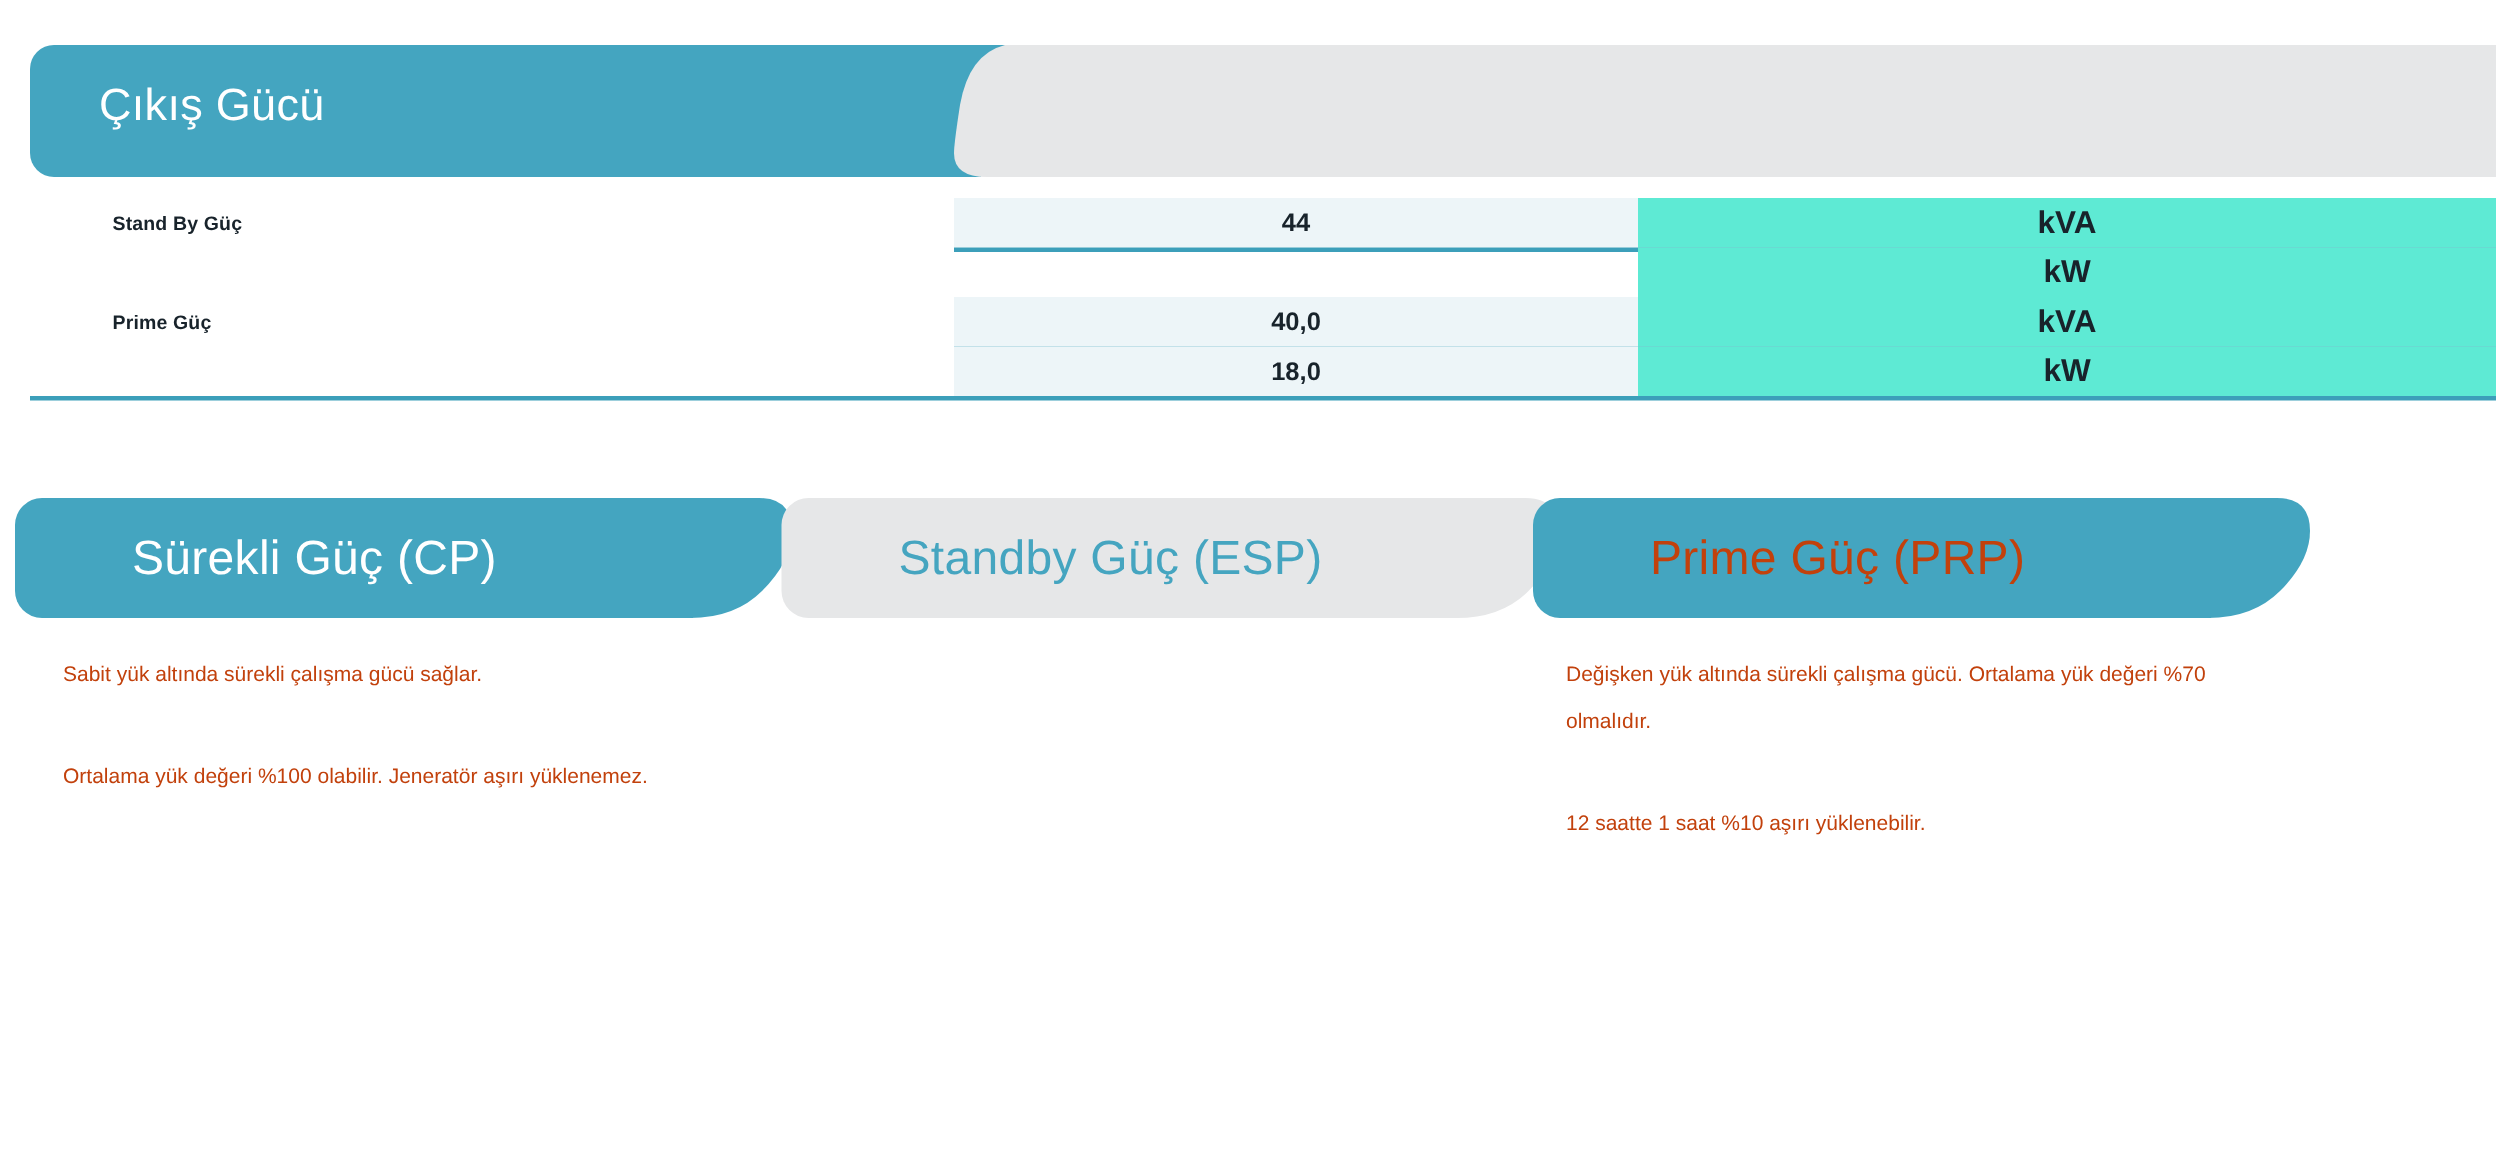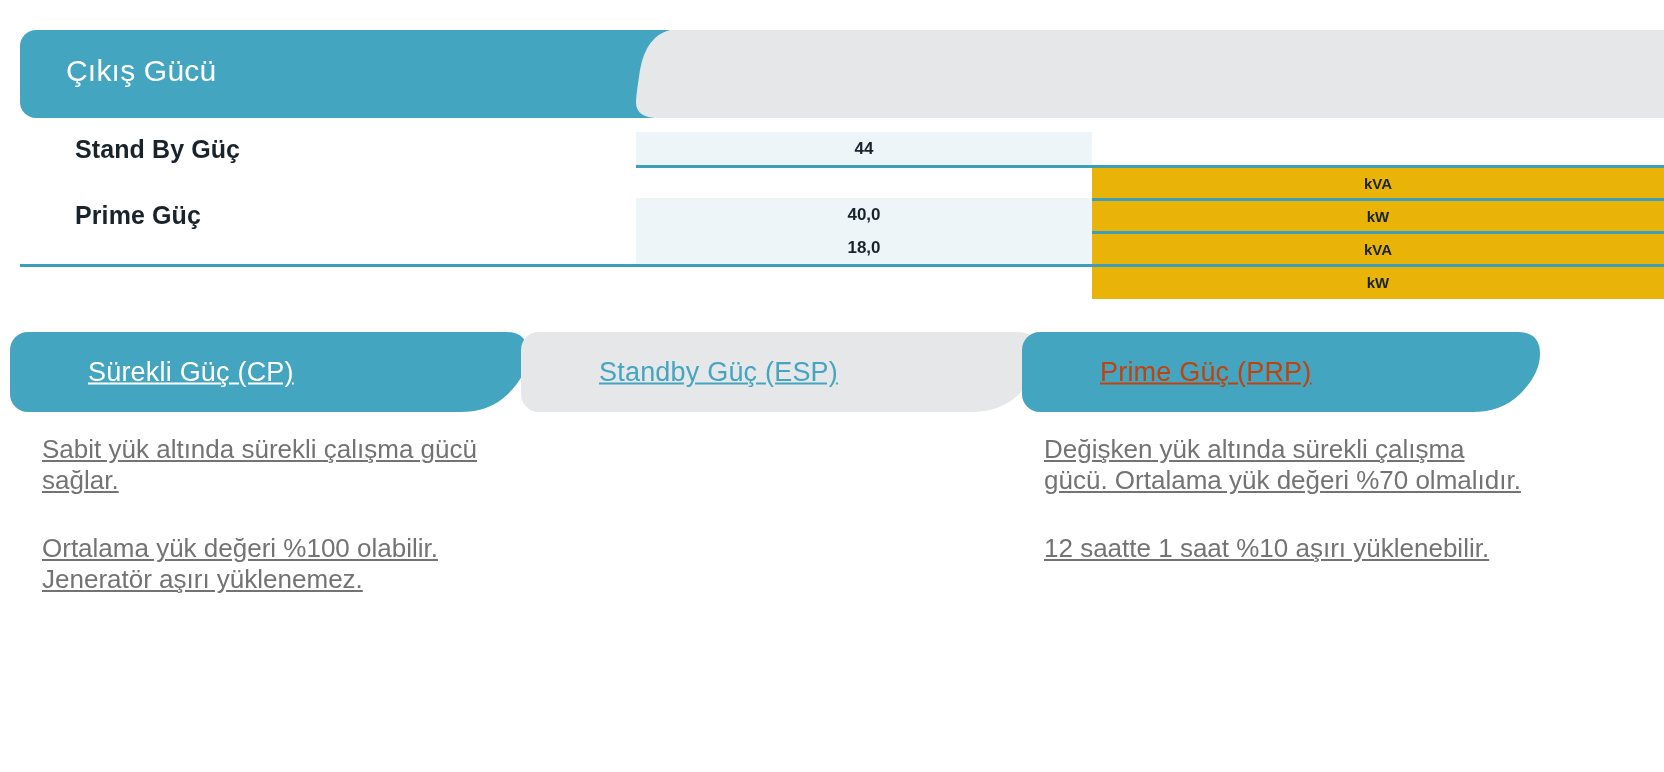--- a/index.html
+++ b/index.html
@@ -108,21 +108,21 @@
     top: 0;
     width: 636px;
     height: 100%;
     background: #ffffff;
   }
   .cell-label-text {
     position: absolute;
     left: 75px;
     top: 50%;
     transform: translateY(-50%);
-    font-size: 25px;
+    font-size: 13px;
     font-weight: 700;
     color: #18232B;
     white-space: nowrap;
     letter-spacing: 0.1px;
   }
   .cell-val {
     position: absolute;
     left: 636px;
     top: 0;
     width: 456px;
@@ -134,28 +134,27 @@
     font-size: 17px;
     font-weight: 700;
     color: #18232B;
   }
   .cell-unit {
     position: absolute;
     left: 1092px;
     top: 0;
     width: 572px;
     height: 100%;
-    background: #eab308;
+    background: #5eead4;
     display: flex;
     align-items: center;
     justify-content: center;
-    font-size: 15px;
+    font-size: 21px;
     font-weight: 700;
     color: #18232B;
-    margin-top: 35px;
   }
 
   
   .rule {
     position: absolute;
     height: 3px;
     background: #3C9FBA;
   }
   .rule-full  { left: 20px;  width: 1644px; }
   .rule-right { left: 636px; width: 1028px; }
@@ -201,37 +200,35 @@
     height: 80px;
     overflow: hidden;
   }
   .card-head-tail svg { display: block; }
 
   .card-title {
     position: absolute;
     left: 78px;
     top: 50%;
     transform: translateY(-50%);
-    font-size: 27px;
+    font-size: 32px;
     font-weight: 400;
     white-space: nowrap;
     letter-spacing: 0.2px;
-    text-decoration: underline;
   }
 
   .card-body {
     position: absolute;
     left: 32px;
     top: 112px;
     width: 470px;
-    font-size: 26px;
+    font-size: 14px;
     line-height: 31px;
-    color: #737373;
+    color: #c2410c;
     font-weight: 400;
-    text-decoration: underline;
   }
   .card-body p { margin: 0; }
   .card-body p + p { margin-top: 37px; }
 
   
   .card-1 .card-body { left: 15px; width: 480px; }
   .card-2 .card-body { left: 22px; width: 478px; }
 
   .pre { white-space: pre-line; }
 </style>

